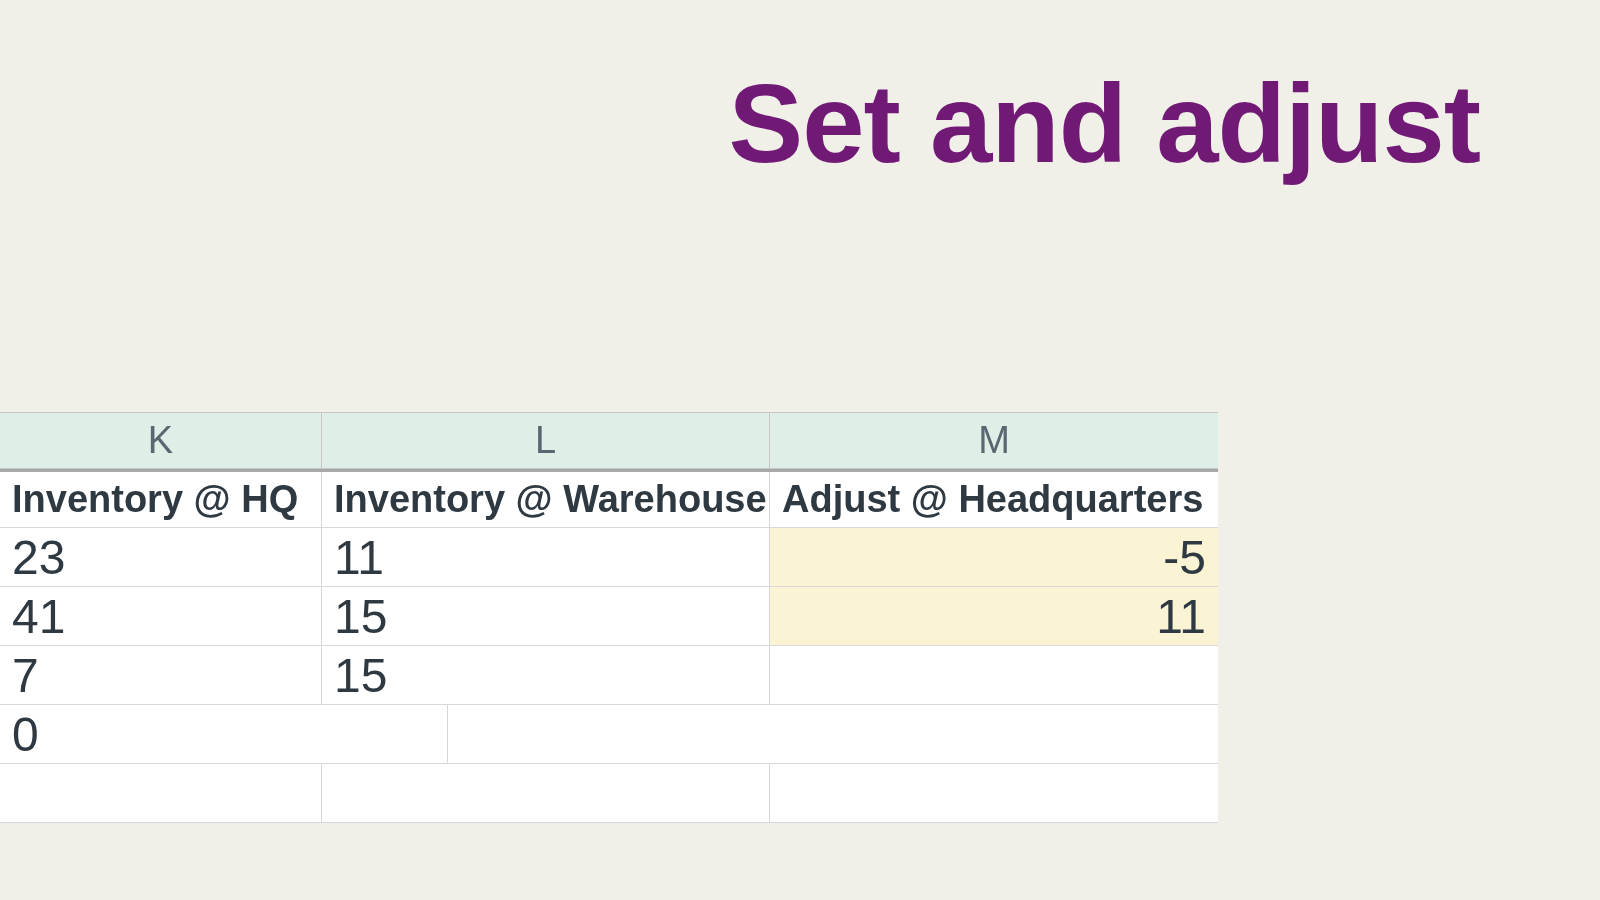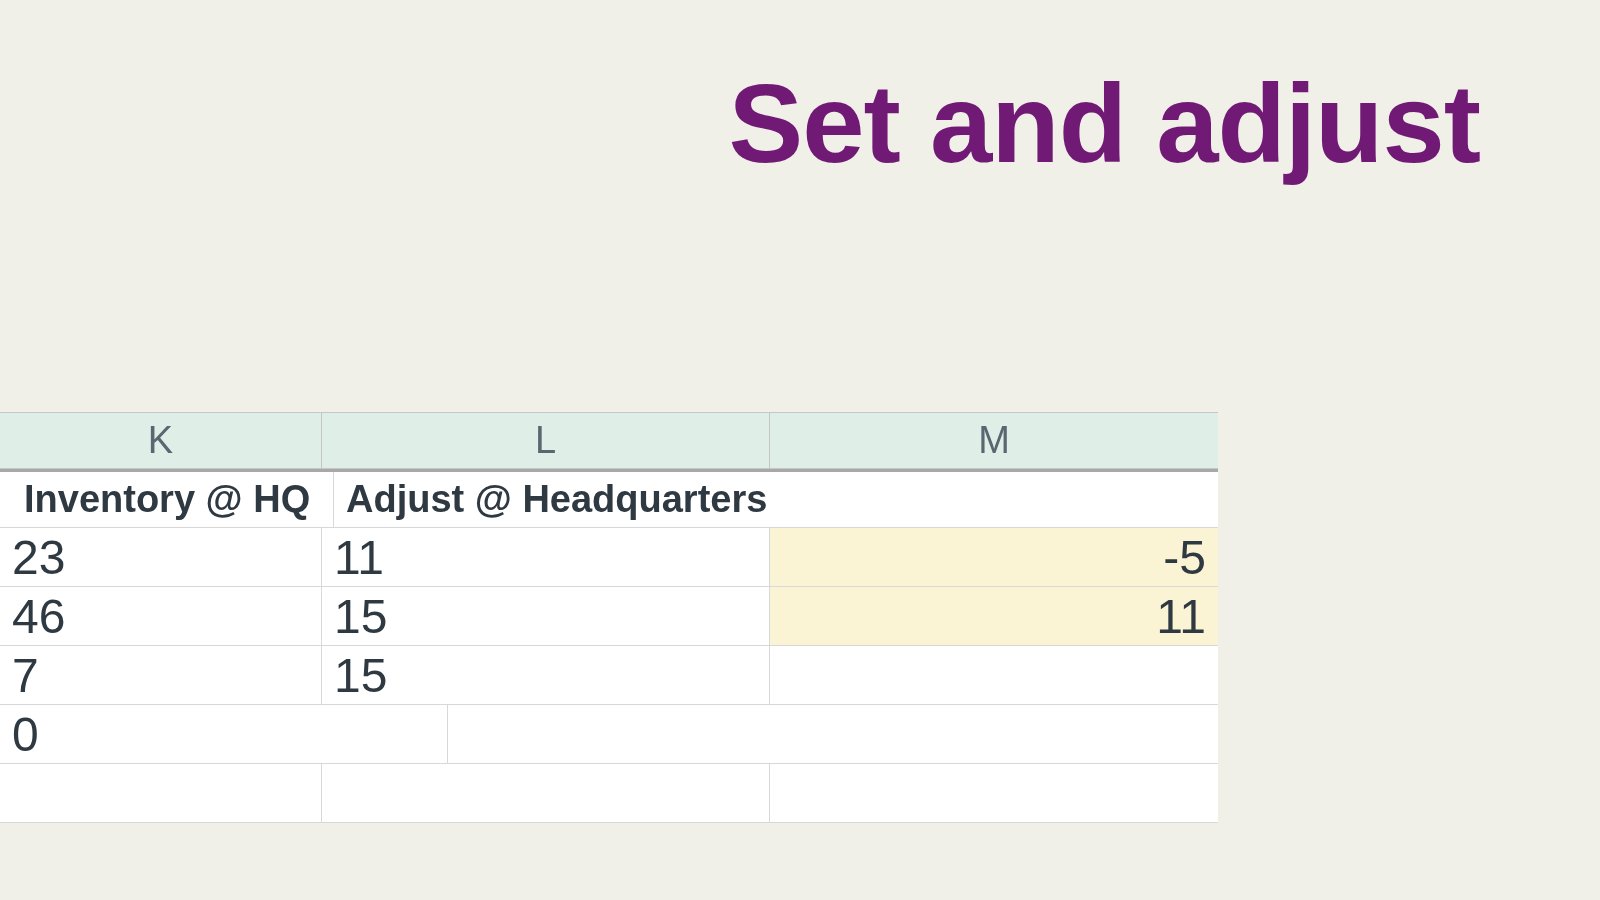--- a/index.html
+++ b/index.html
@@ -46,21 +46,20 @@
       padding: 6px 0;
       border-right: 1px solid #c6c6c6;
     }
     .col-k { width: 322px; }
     .col-l { width: 448px; }
     .col-m { width: 448px; border-right: none; }
     .header-row {
       display: flex;
       border-bottom: 1px solid #d8d8d8;
       border-top: 3px solid #a8a8a8;
-      padding-left: 12px;
     }
     .header-cell {
       font-size: 38px;
       font-weight: 700;
       color: #2f3942;
       padding: 6px 12px;
       border-right: 1px solid #d8d8d8;
       white-space: nowrap;
       overflow: hidden;
     }
@@ -95,30 +94,31 @@
 </div>
 
 <div class="spreadsheet">
   <div class="col-letters">
     <div class="col-letter col-k">K</div>
     <div class="col-letter col-l">L</div>
     <div class="col-letter col-m">M</div>
   </div>
   <div class="header-row">
     <div class="header-cell col-k">Inventory @ HQ</div>
+    <div class="header-cell col-l">Inventory @ Warehouse</div>
     <div class="header-cell col-m">Adjust @ Headquarters</div>
   </div>
   <div id="rows-container">
       <div class="data-row">
         <div class="data-cell col-k">23</div>
         <div class="data-cell col-l">11</div>
         <div class="data-cell col-m right-align highlighted">-5</div>
       </div>
       <div class="data-row">
-        <div class="data-cell col-k">46</div>
+        <div class="data-cell col-k">41</div>
         <div class="data-cell col-l">15</div>
         <div class="data-cell col-m right-align highlighted">11</div>
       </div>
       <div class="data-row">
         <div class="data-cell col-k">7</div>
         <div class="data-cell col-l">15</div>
         <div class="data-cell col-m right-align"></div>
       </div>
       <div class="data-row">
         <div class="data-cell col-l">0</div>

